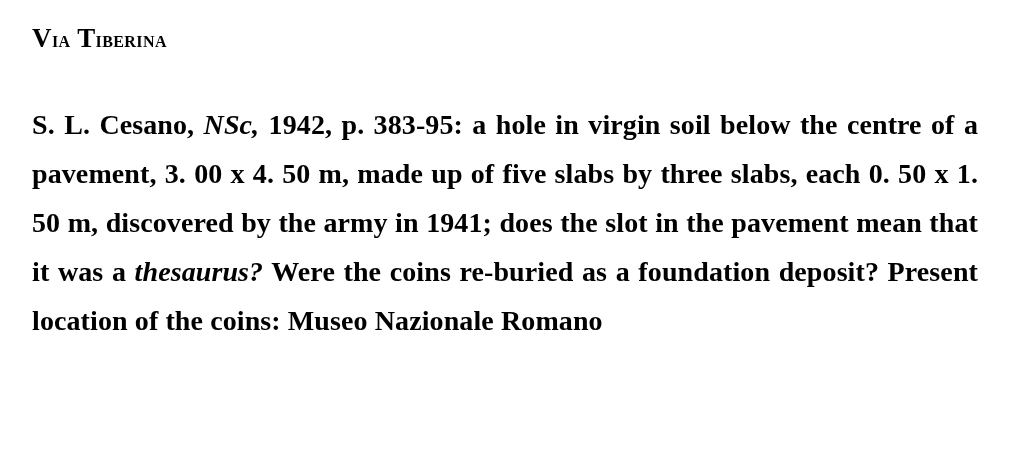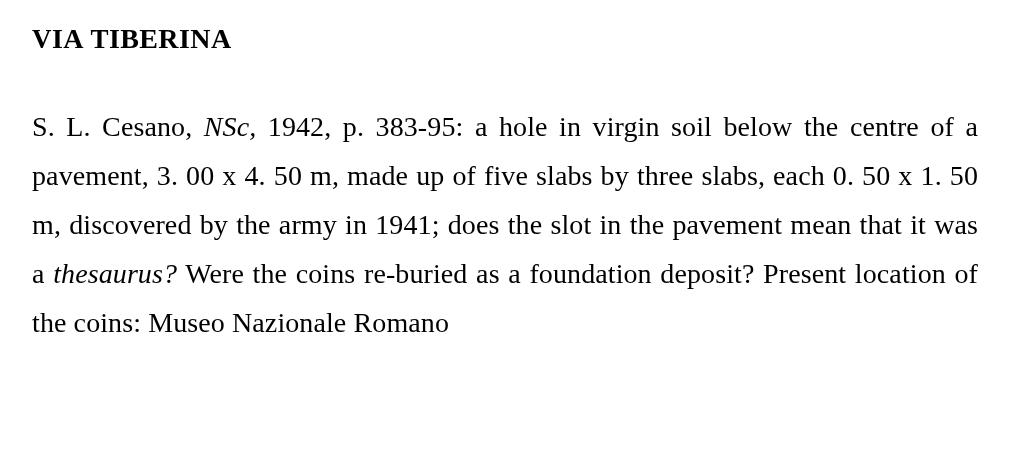--- a/index.html
+++ b/index.html
@@ -27,31 +27,32 @@
     font-size: 27px;
     letter-spacing: 0.4px;
     line-height: 1.2;
     margin: 0 0 0 0;
     white-space: nowrap;
   }
   .heading .cap {
     font-size: 27px;
   }
   .heading .smallcap {
-    font-size: 28px;
+    font-size: 16px;
   }
   .body-text {
     margin-top: 46px;
     font-family: "Liberation Serif", serif;
     font-size: 28px;
     line-height: 49px;
     text-align: justify;
     text-justify: inter-word;
     letter-spacing: 0.1px;
     width: 946px;
+    font-weight: bold;
   }
   .body-text i {
     font-style: italic;
   }
 </style>
 </head>
 <body>
 
 <div class="page">
 

